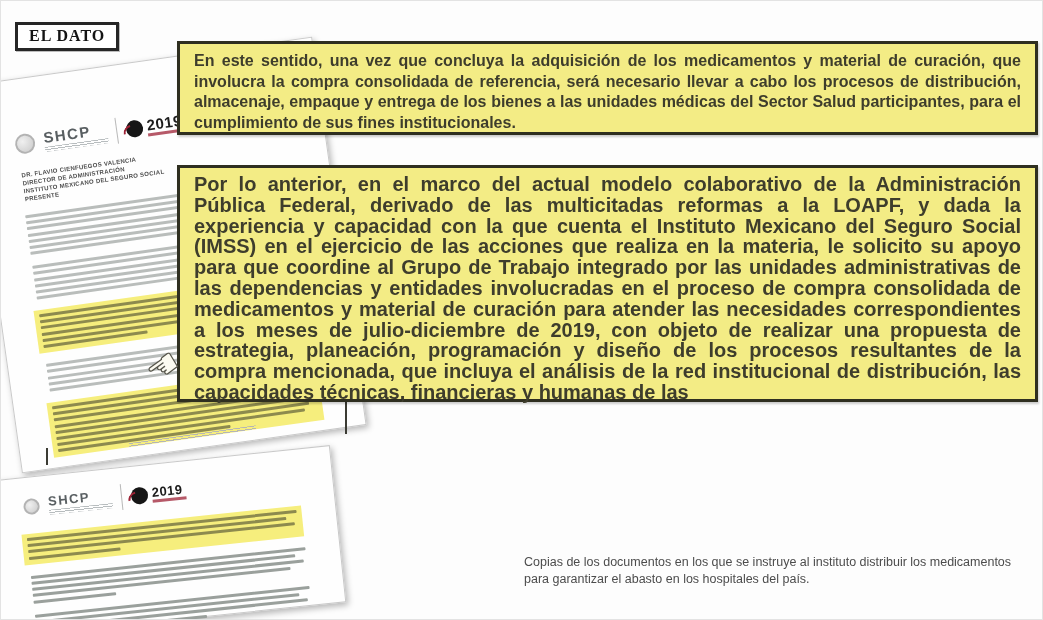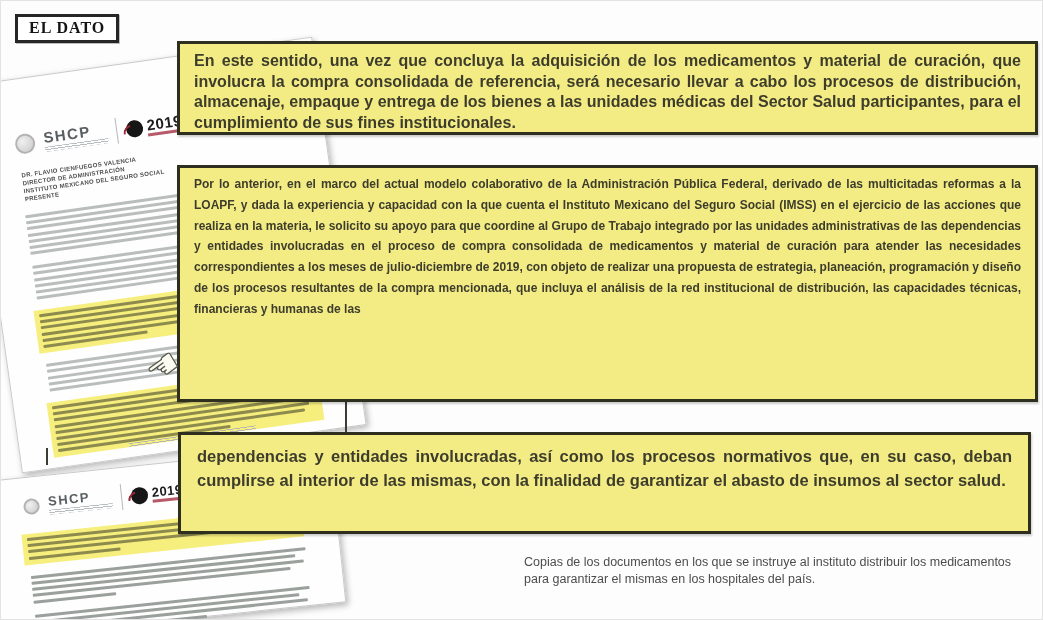--- a/index.html
+++ b/index.html
@@ -5,21 +5,21 @@
   * { margin:0; padding:0; box-sizing:border-box; }
   html,body { width:1043px; height:620px; }
   body { font-family:"Liberation Sans", sans-serif; background:#ffffff; }
   #stage {
     position:relative; width:1043px; height:620px; overflow:hidden;
     background:#fdfdfd; border:1px solid #e3e3e3;
   }
 
   
   .eldato {
-    position:absolute; left:14px; top:13px; z-index:9;
+    position:absolute; left:14px; top:21px; z-index:9;
     background:#fff; border:3px solid #262626;
     padding:2px 11px 3px;
     font-family:"Liberation Serif", serif;
     font-weight:bold; font-size:16px; letter-spacing:1px; color:#141414;
     box-shadow:1px 1px 0 rgba(0,0,0,.25);
   }
 
   
   .doc {
     position:absolute; background:#fefefe;
@@ -76,21 +76,21 @@
   .stamp .bar:first-child { width:70%; margin-left:15%; }
 
   
   .callout {
     position:absolute; z-index:4;
     background:var(--hl); border:3px solid var(--hl-border);
     color:var(--hl-text); font-weight:bold;
     text-align:justify; box-shadow:1px 2px 2px rgba(0,0,0,.2);
   }
   #box1 { left:176px; top:40px;  width:861px; height:94px;  padding:7px 14px;  font-size:16px; line-height:20.5px; }
-  #box2 { left:176px; top:164px; width:861px; height:237px; padding:6px 14px;  font-size:12px; line-height:20.8px; }
+  #box2 { left:176px; top:164px; width:861px; height:237px; padding:6px 14px;  font-size:20px; line-height:20.8px; }
   #box3 { left:177px; top:431px; width:853px; height:102px; padding:9px 16px;  font-size:16.5px; line-height:24px; }
 
   .connector { position:absolute; background:#3c3c34; z-index:3; }
   #conn1 { left:344px; top:399px; width:2px; height:34px; }
   #conn2 { left:45px;  top:447px; width:2px; height:17px; }
 
   .hand {
     position:absolute; left:146px; top:348px; z-index:6;
     font-size:36px; line-height:1; color:#fbfaf0;
     -webkit-text-stroke:1.2px #55544a;
@@ -225,21 +225,20 @@
           <div class="bar" style="width: 62%;"></div>
         </div>
     </div>
   </div>
 
   <div class="connector" id="conn1"></div>
   <div class="connector" id="conn2"></div>
 
   <div class="callout" id="box1">En este sentido, una vez que concluya la adquisición de los medicamentos y material de curación, que involucra la compra consolidada de referencia, será necesario llevar a cabo los procesos de distribución, almacenaje, empaque y entrega de los bienes a las unidades médicas del Sector Salud participantes, para el cumplimiento de sus fines institucionales.</div>
   <div class="callout" id="box2">Por lo anterior, en el marco del actual modelo colaborativo de la Administración Pública Federal, derivado de las multicitadas reformas a la LOAPF, y dada la experiencia y capacidad con la que cuenta el Instituto Mexicano del Seguro Social (IMSS) en el ejercicio de las acciones que realiza en la materia, le solicito su apoyo para que coordine al Grupo de Trabajo integrado por las unidades administrativas de las dependencias y entidades involucradas en el proceso de compra consolidada de medicamentos y material de curación para atender las necesidades correspondientes a los meses de julio-diciembre de 2019, con objeto de realizar una propuesta de estrategia, planeación, programación y diseño de los procesos resultantes de la compra mencionada, que incluya el análisis de la red institucional de distribución, las capacidades técnicas, financieras y humanas de las</div>
-  <div class="callout" id="box3">dependencias y entidades involucradas, así como los procesos normativos que, en su caso, deban cumplirse al interior de las mismas, con la finalidad de garantizar el abasto de insumos al sector salud.</div>
 
   <div class="hand">☚</div>
 
   <div class="caption">
-    <div class="caption-body">Copias de los documentos en los que se instruye al instituto distribuir los medicamentos para garantizar el mismas en los hospitales del país.</div>
+    <div class="caption-body">Copias de los documentos en los que se instruye al instituto distribuir los medicamentos para garantizar el abasto en los hospitales del país.</div>
   </div>
 
 </div>
 
 </body></html>

